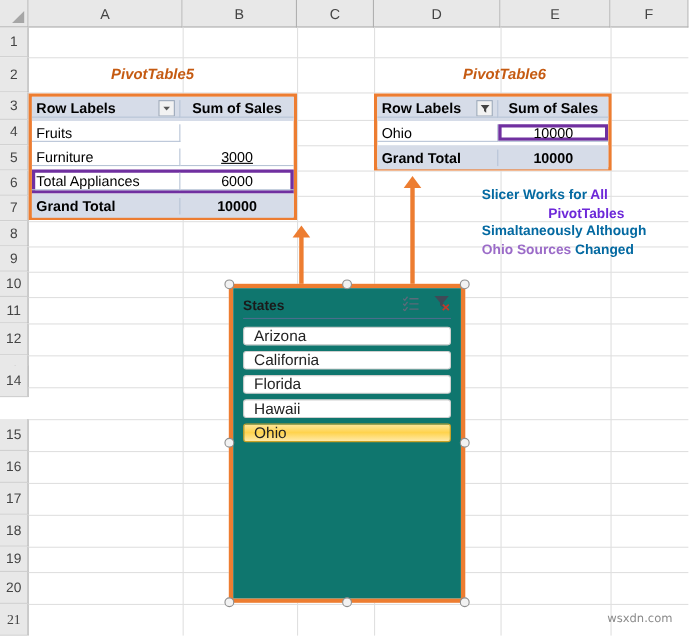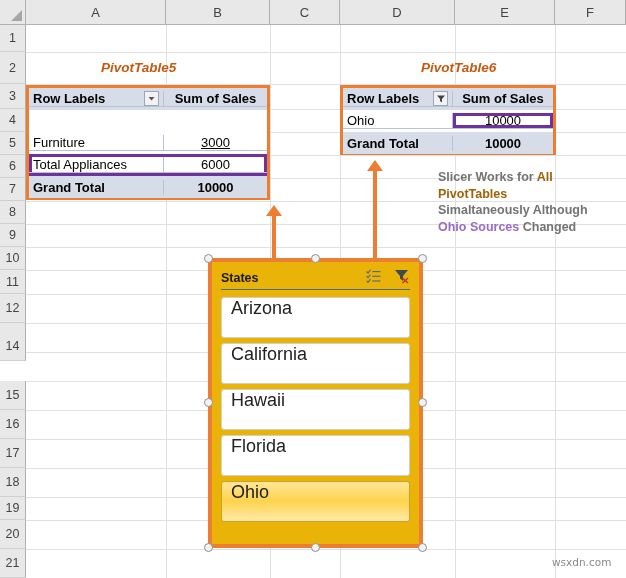--- a/index.html
+++ b/index.html
@@ -114,22 +114,22 @@
   }
 
   
   .anno {
     position: absolute;
     font-size: 12.5px;
     font-weight: bold;
     line-height: 16.5px;
     width: 190px;
   }
-  .c-dark { color: #737373; }
-  .c-red  { color: #a16207; }
+  .c-dark { color: #0369a1; }
+  .c-red  { color: #6d28d9; text-align: center; }
   .c-purple { color: #9B6BC8; }
 
   
   .arrow-line {
     position: absolute;
     width: 4px;
     background: #ED7D31;
   }
   .arrow-head {
     position: absolute;
@@ -141,21 +141,21 @@
 
   
   .slicer-frame {
     position: absolute;
     border: 4px solid #ED7D31;
     background: #ffffff;
   }
   .slicer-inner {
     position: absolute;
     inset: 0;
-    background: #eab308;
+    background: #0f766e;
     padding: 8px 9px;
   }
   .slicer-head {
     display: flex;
     align-items: center;
     height: 20px;
     border-bottom: 1px solid #4a6d8c;
     padding-bottom: 3px;
   }
   .slicer-title {
@@ -164,28 +164,28 @@
     color: #1a1a1a;
   }
   .slicer-icons {
     margin-left: auto;
     display: flex;
     gap: 13px;
     align-items: center;
   }
   .slicer-items { margin-top: 7px; }
   .sitem {
-    height: 41px;
+    height: 17px;
     border: 1px solid #cfcfcf;
     border-radius: 3px;
     background: #ffffff;
     display: flex;
-    align-items: flex-start;
+    align-items: flex-end;
     padding-left: 9px;
-    font-size: 18px;
+    font-size: 14px;
     color: #222;
     margin-bottom: 5px;
   }
   .sitem.selected {
     background: linear-gradient(to bottom, #FFE699 0%, #FFD34D 48%, #FFE9A8 100%);
     border: 1px solid #C9A227;
   }
   .handle {
     position: absolute;
     width: 9px; height: 9px;
@@ -282,21 +282,21 @@
     </div>
   <div class="row-head" style="top:468px;height:29px;">
       <span>18</span>
     </div>
   <div class="row-head" style="top:497px;height:23px;">
       <span>19</span>
     </div>
   <div class="row-head" style="top:520px;height:29px;">
       <span>20</span>
     </div>
-  <div class="row-head" style="top:549px;height:29px;">
+  <div class="row-head" style="top:549px;height:29px;font-family:Liberation Serif, serif;">
       <span>21</span>
     </div>
 
   <div class="vline" style="left:166px;top:25px;height:553px;"></div>
   <div class="vline" style="left:270px;top:25px;height:553px;"></div>
   <div class="vline" style="left:340px;top:25px;height:553px;"></div>
   <div class="vline" style="left:455px;top:25px;height:553px;"></div>
   <div class="vline" style="left:555px;top:25px;height:553px;"></div>
 
   <div class="hline" style="left:26px;top:52px;width:600px;"></div>
@@ -331,20 +331,21 @@
             <polygon points="1.5,3 7.5,3 4.5,6.5" fill="#555"></polygon>
           </svg>
         </span>
       </div>
       <div class="pcell last num" style="width:103px;">
         <span>Sum of Sales</span>
       </div>
     </div>
 
     <div class="prow">
+      <div class="pcell" style="width:135px;">Fruits</div>
     </div>
 
     <div class="prow">
       <div class="pcell" style="width:135px;">Furniture</div>
       <div class="pcell last num" style="width:103px;text-decoration:underline;">3000</div>
     </div>
 
     <div class="prow hl-purple">
       <div class="pcell" style="width:135px;">Total Appliances</div>
       <div class="pcell last num" style="width:103px;">6000</div>
@@ -422,24 +423,24 @@
       </div>
 
       <div class="slicer-items">
         <div class="sitem">
             <span>Arizona</span>
           </div>
         <div class="sitem">
             <span>California</span>
           </div>
         <div class="sitem">
-            <span>Hawaii</span>
+            <span>Florida</span>
           </div>
         <div class="sitem">
-            <span>Florida</span>
+            <span>Hawaii</span>
           </div>
         <div class="sitem selected">
             <span>Ohio</span>
           </div>
       </div>
     </div>
   </div>
 
   <div class="handle" style="left:204px;top:254px;"></div>
   <div class="handle" style="left:311px;top:254px;"></div>

